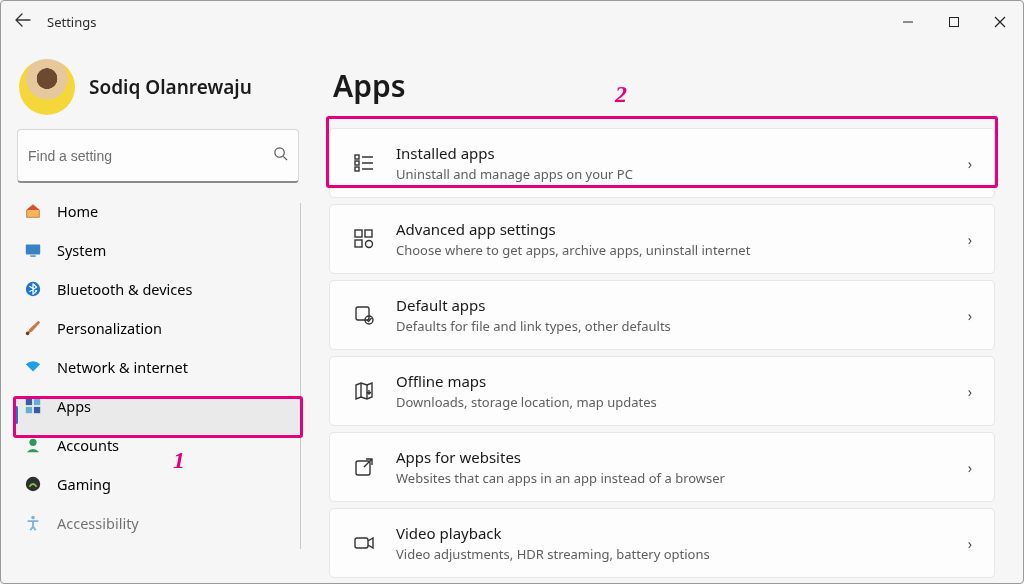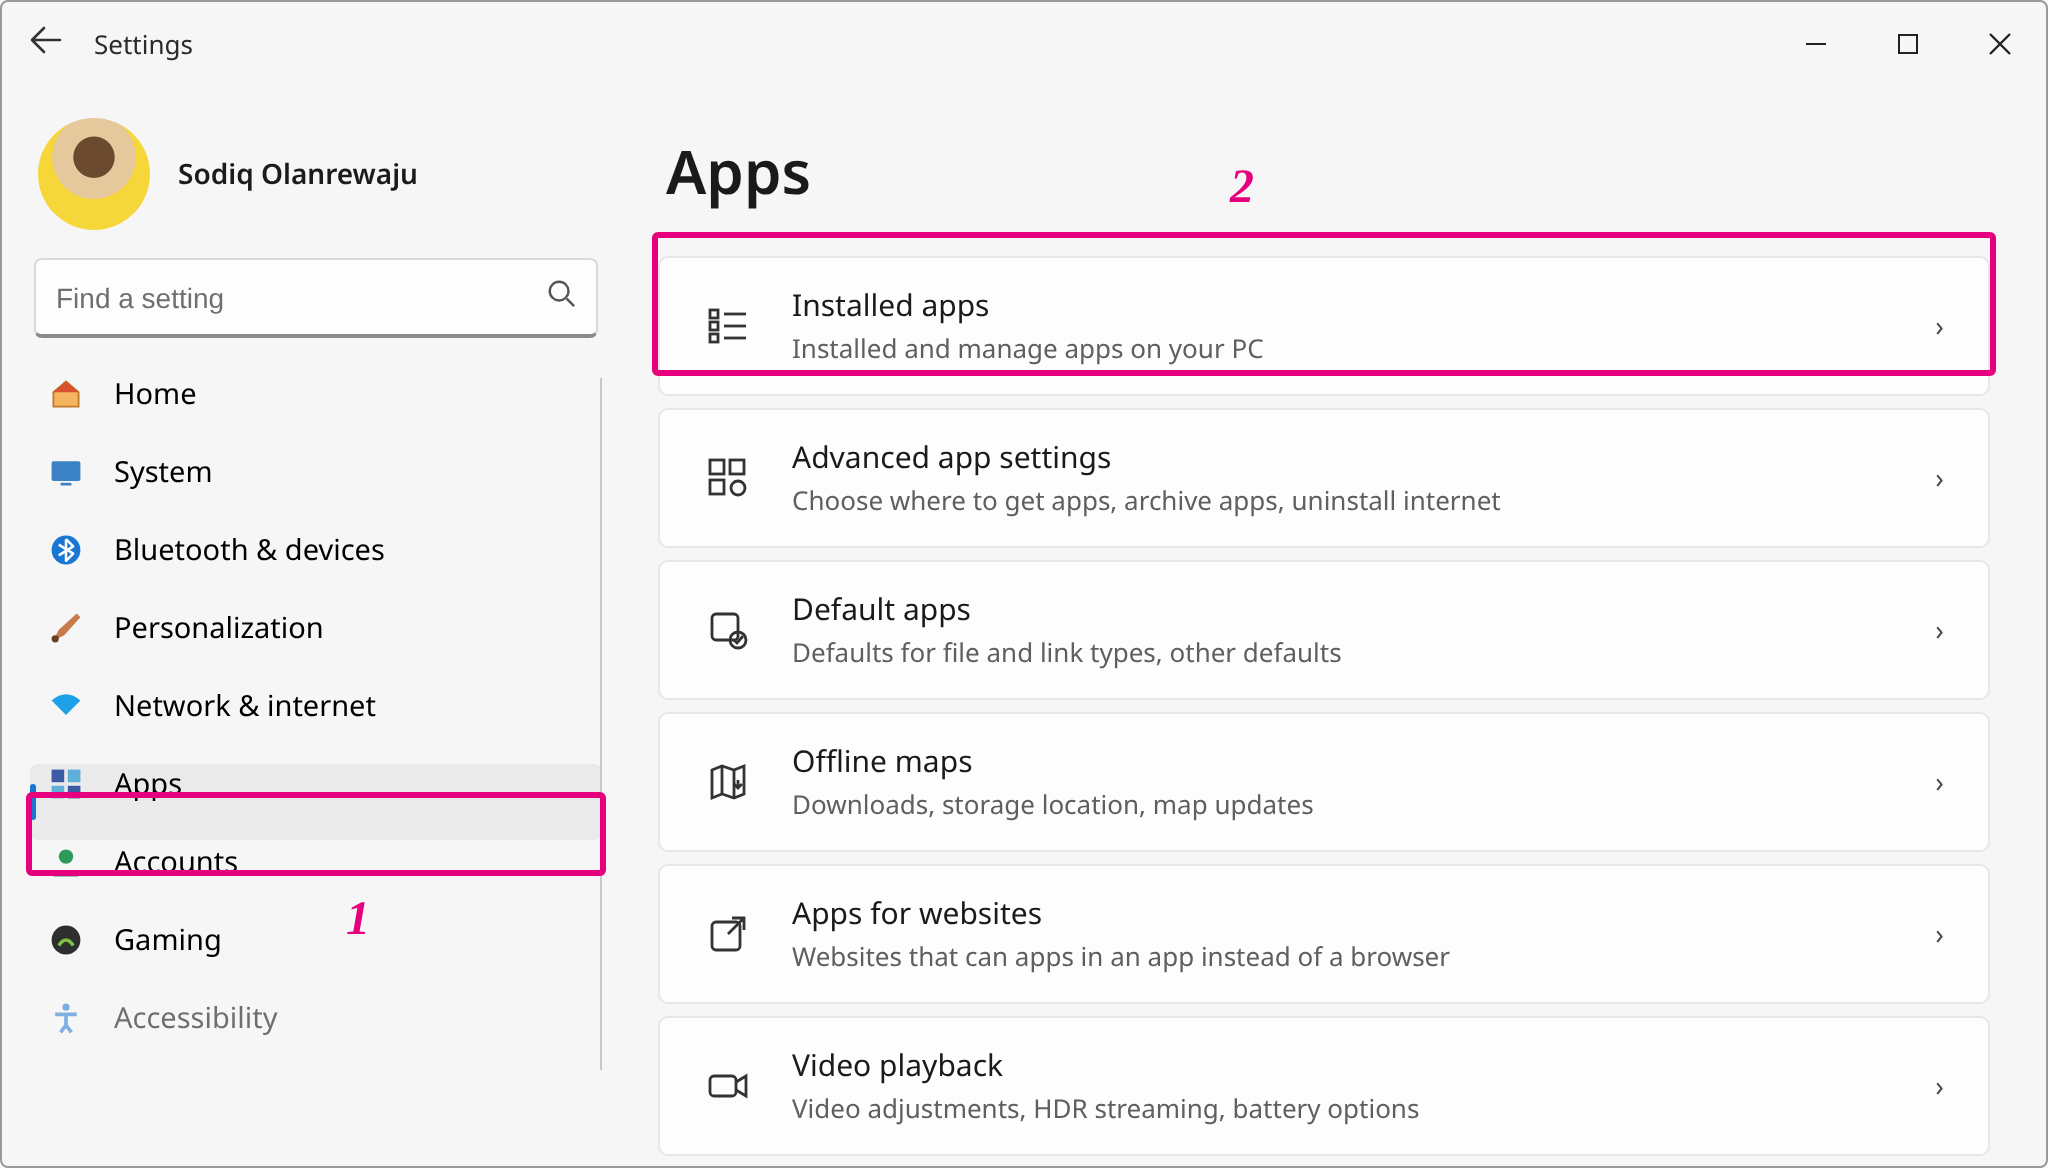--- a/index.html
+++ b/index.html
@@ -40,28 +40,28 @@
     display:flex; flex-direction:column;
     height:100%;
     overflow:hidden;
   }
   .profile { display:flex; align-items:center; gap:14px; padding:4px 6px 14px 4px;}
   .avatar {
     width:56px; height:56px; border-radius:50%;
     background: radial-gradient(circle at 50% 35%, #6b4a2f 0 22%, #e5c89b 23% 45%, #f6d73a 46% 100%);
     flex-shrink:0;
   }
-  .profile-name { font-size:14px; font-weight:600; color:#1b1b1b;}
+  .profile-name { font-size:19px; font-weight:600; color:#1b1b1b;}
   .search {
     display:flex; align-items:center;
     background:#fdfdfd;
     border:1px solid #d8d8d8;
     border-bottom:2px solid #8a8a8a;
     border-radius:4px;
-    height:40px; padding:0 10px;
+    height:54px; padding:0 10px;
     margin: 0 2px 18px 2px;
   }
   .search input {
     flex:1; border:none; outline:none; background:transparent;
     font-size:14px; color:#333;
   }
   .search input::placeholder{ color:#6f6f6f; }
   .search .icon { color:#555; font-size:14px; }
   .nav { position:relative; display:flex; flex-direction:column; gap:1px; }
   .nav::after{
@@ -267,21 +267,21 @@
               <rect x="2" y="3" width="4" height="4"></rect>
               <rect x="2" y="9" width="4" height="4"></rect>
               <rect x="2" y="15" width="4" height="4"></rect>
               <line x1="9" y1="5" x2="20" y2="5"></line>
               <line x1="9" y1="11" x2="20" y2="11"></line>
               <line x1="9" y1="17" x2="20" y2="17"></line>
             </svg>
           </div>
         <div class="card-text">
           <div class="card-title">Installed apps</div>
-          <div class="card-sub">Installed and manage apps on your PC</div>
+          <div class="card-sub">Uninstall and manage apps on your PC</div>
         </div>
         <div class="chev">›</div>
       </div>
 
       <div class="card">
         <div class="card-icon">
             <svg width="22" height="22" viewBox="0 0 22 22" fill="none" stroke="#333" stroke-width="1.4">
               <rect x="2" y="2" width="7" height="7"></rect>
               <rect x="12" y="2" width="7" height="7"></rect>
               <rect x="2" y="12" width="7" height="7"></rect>

